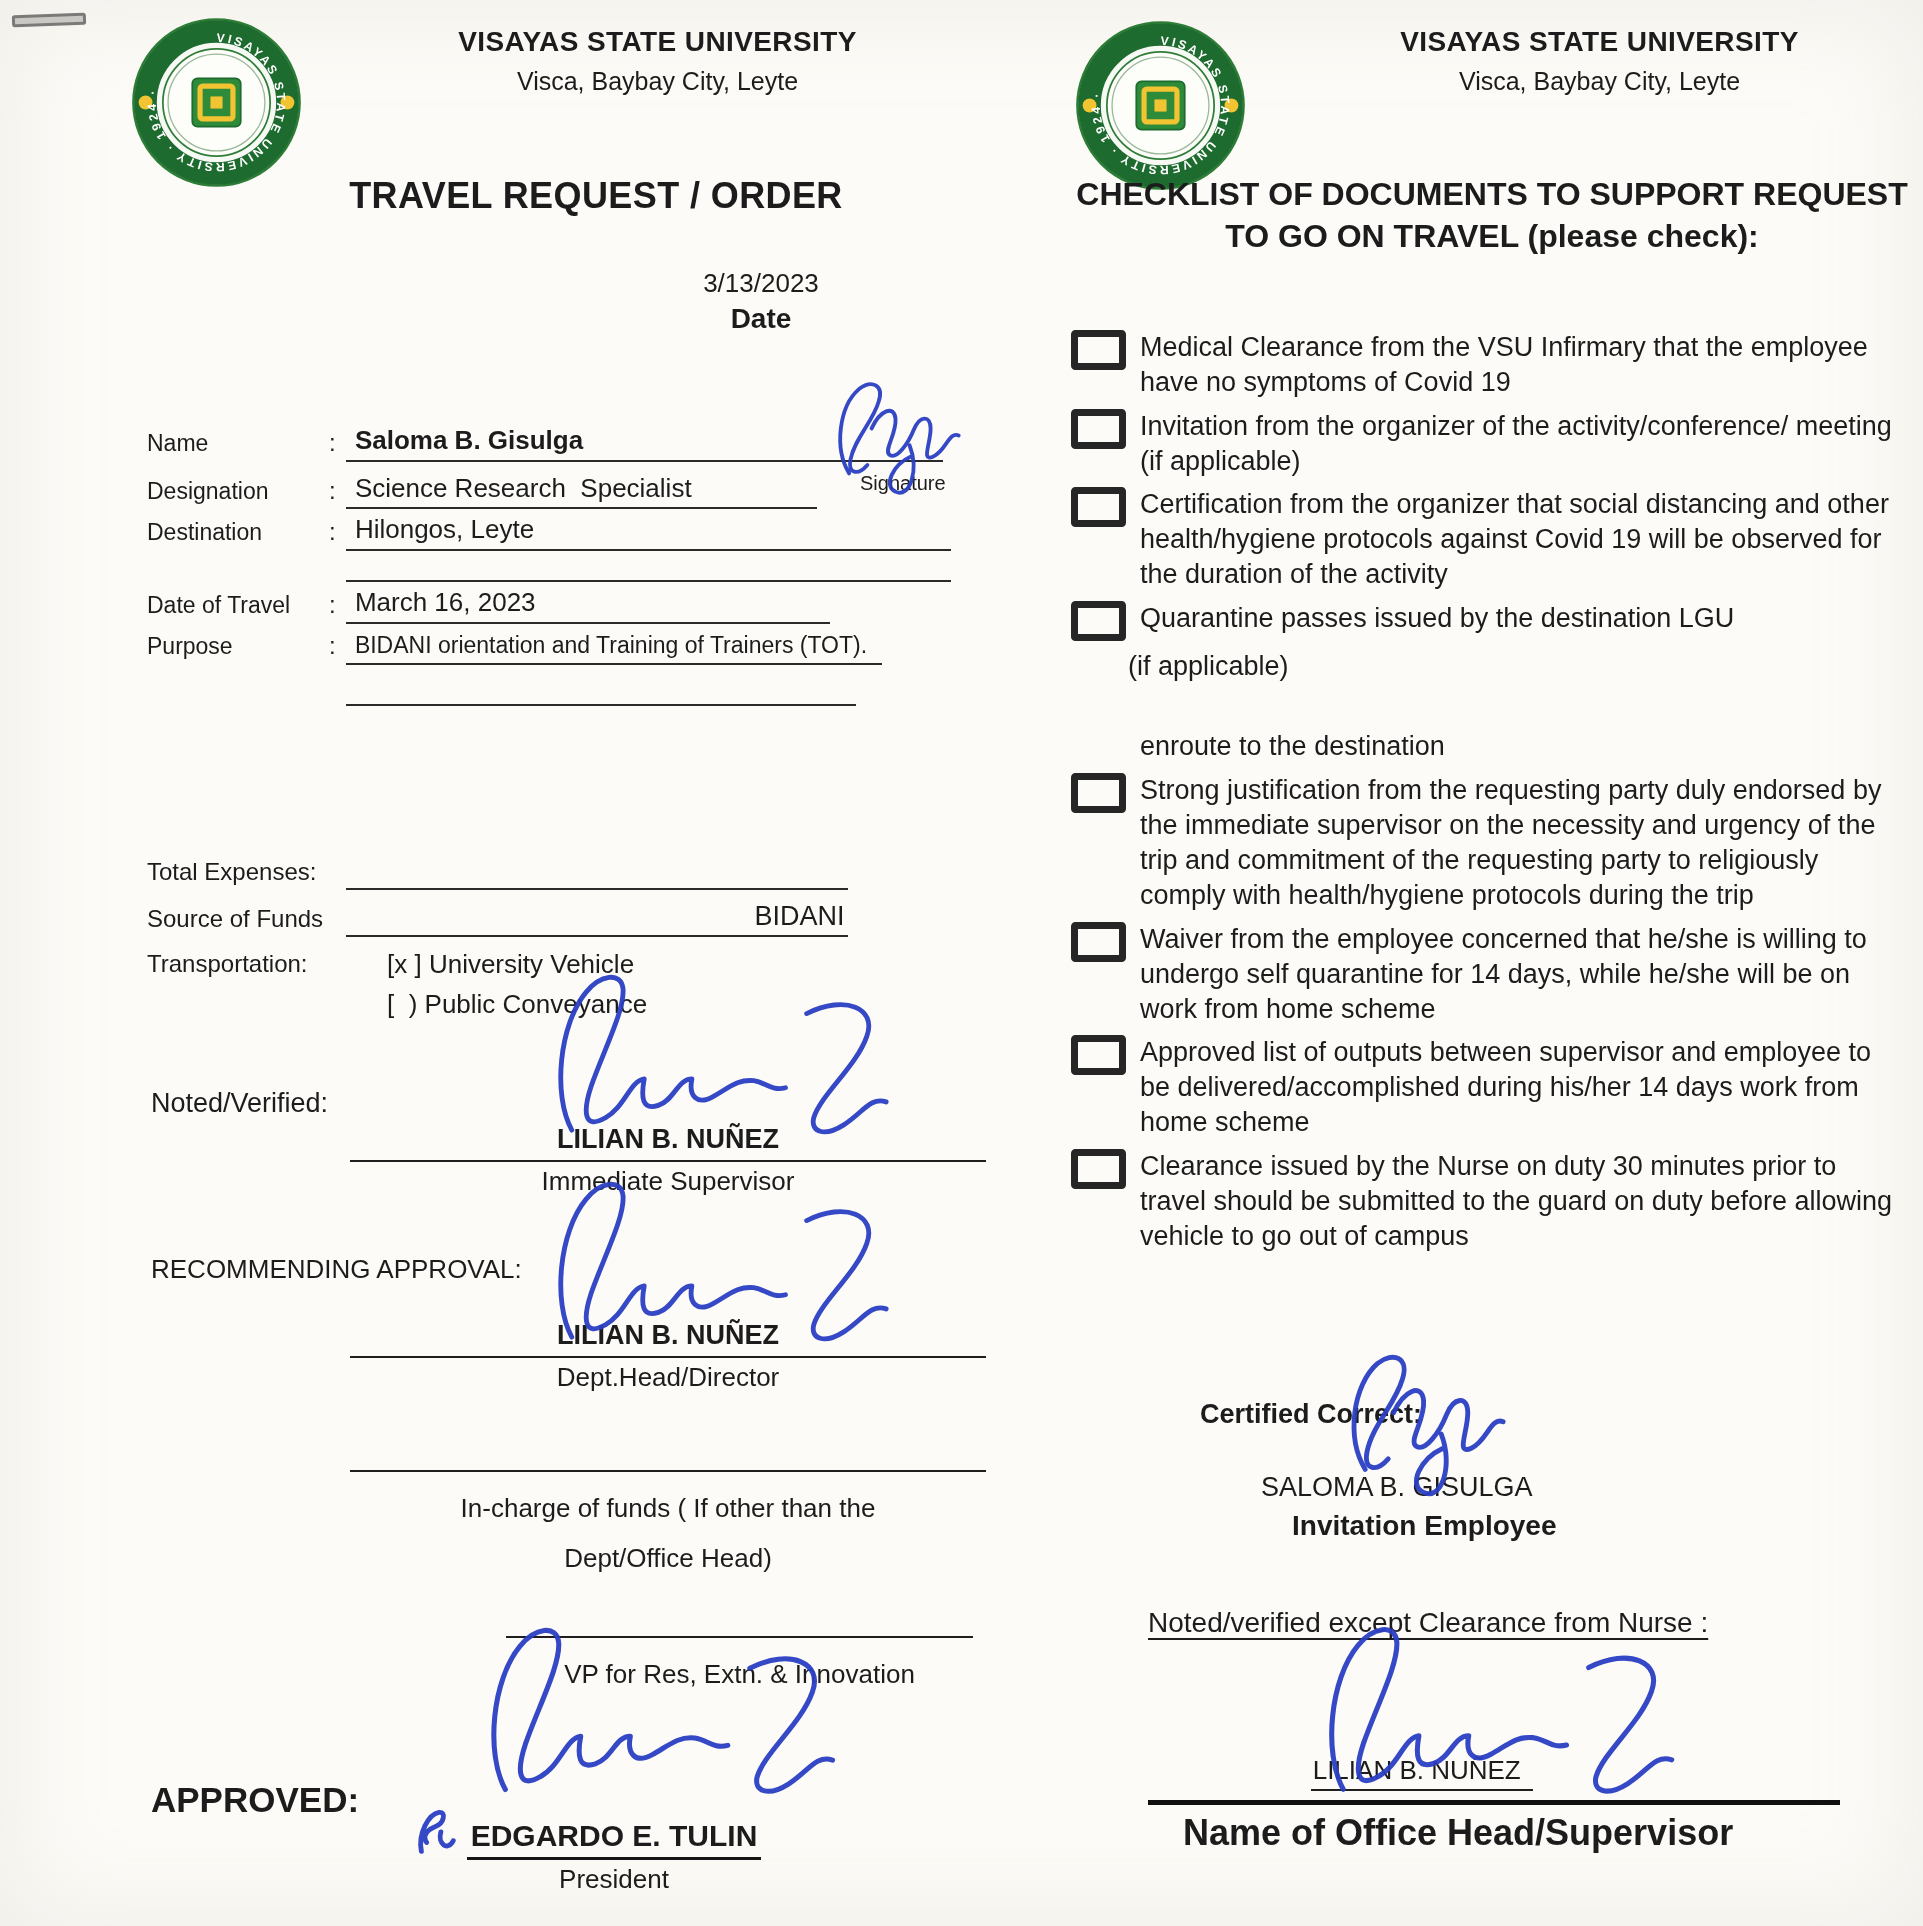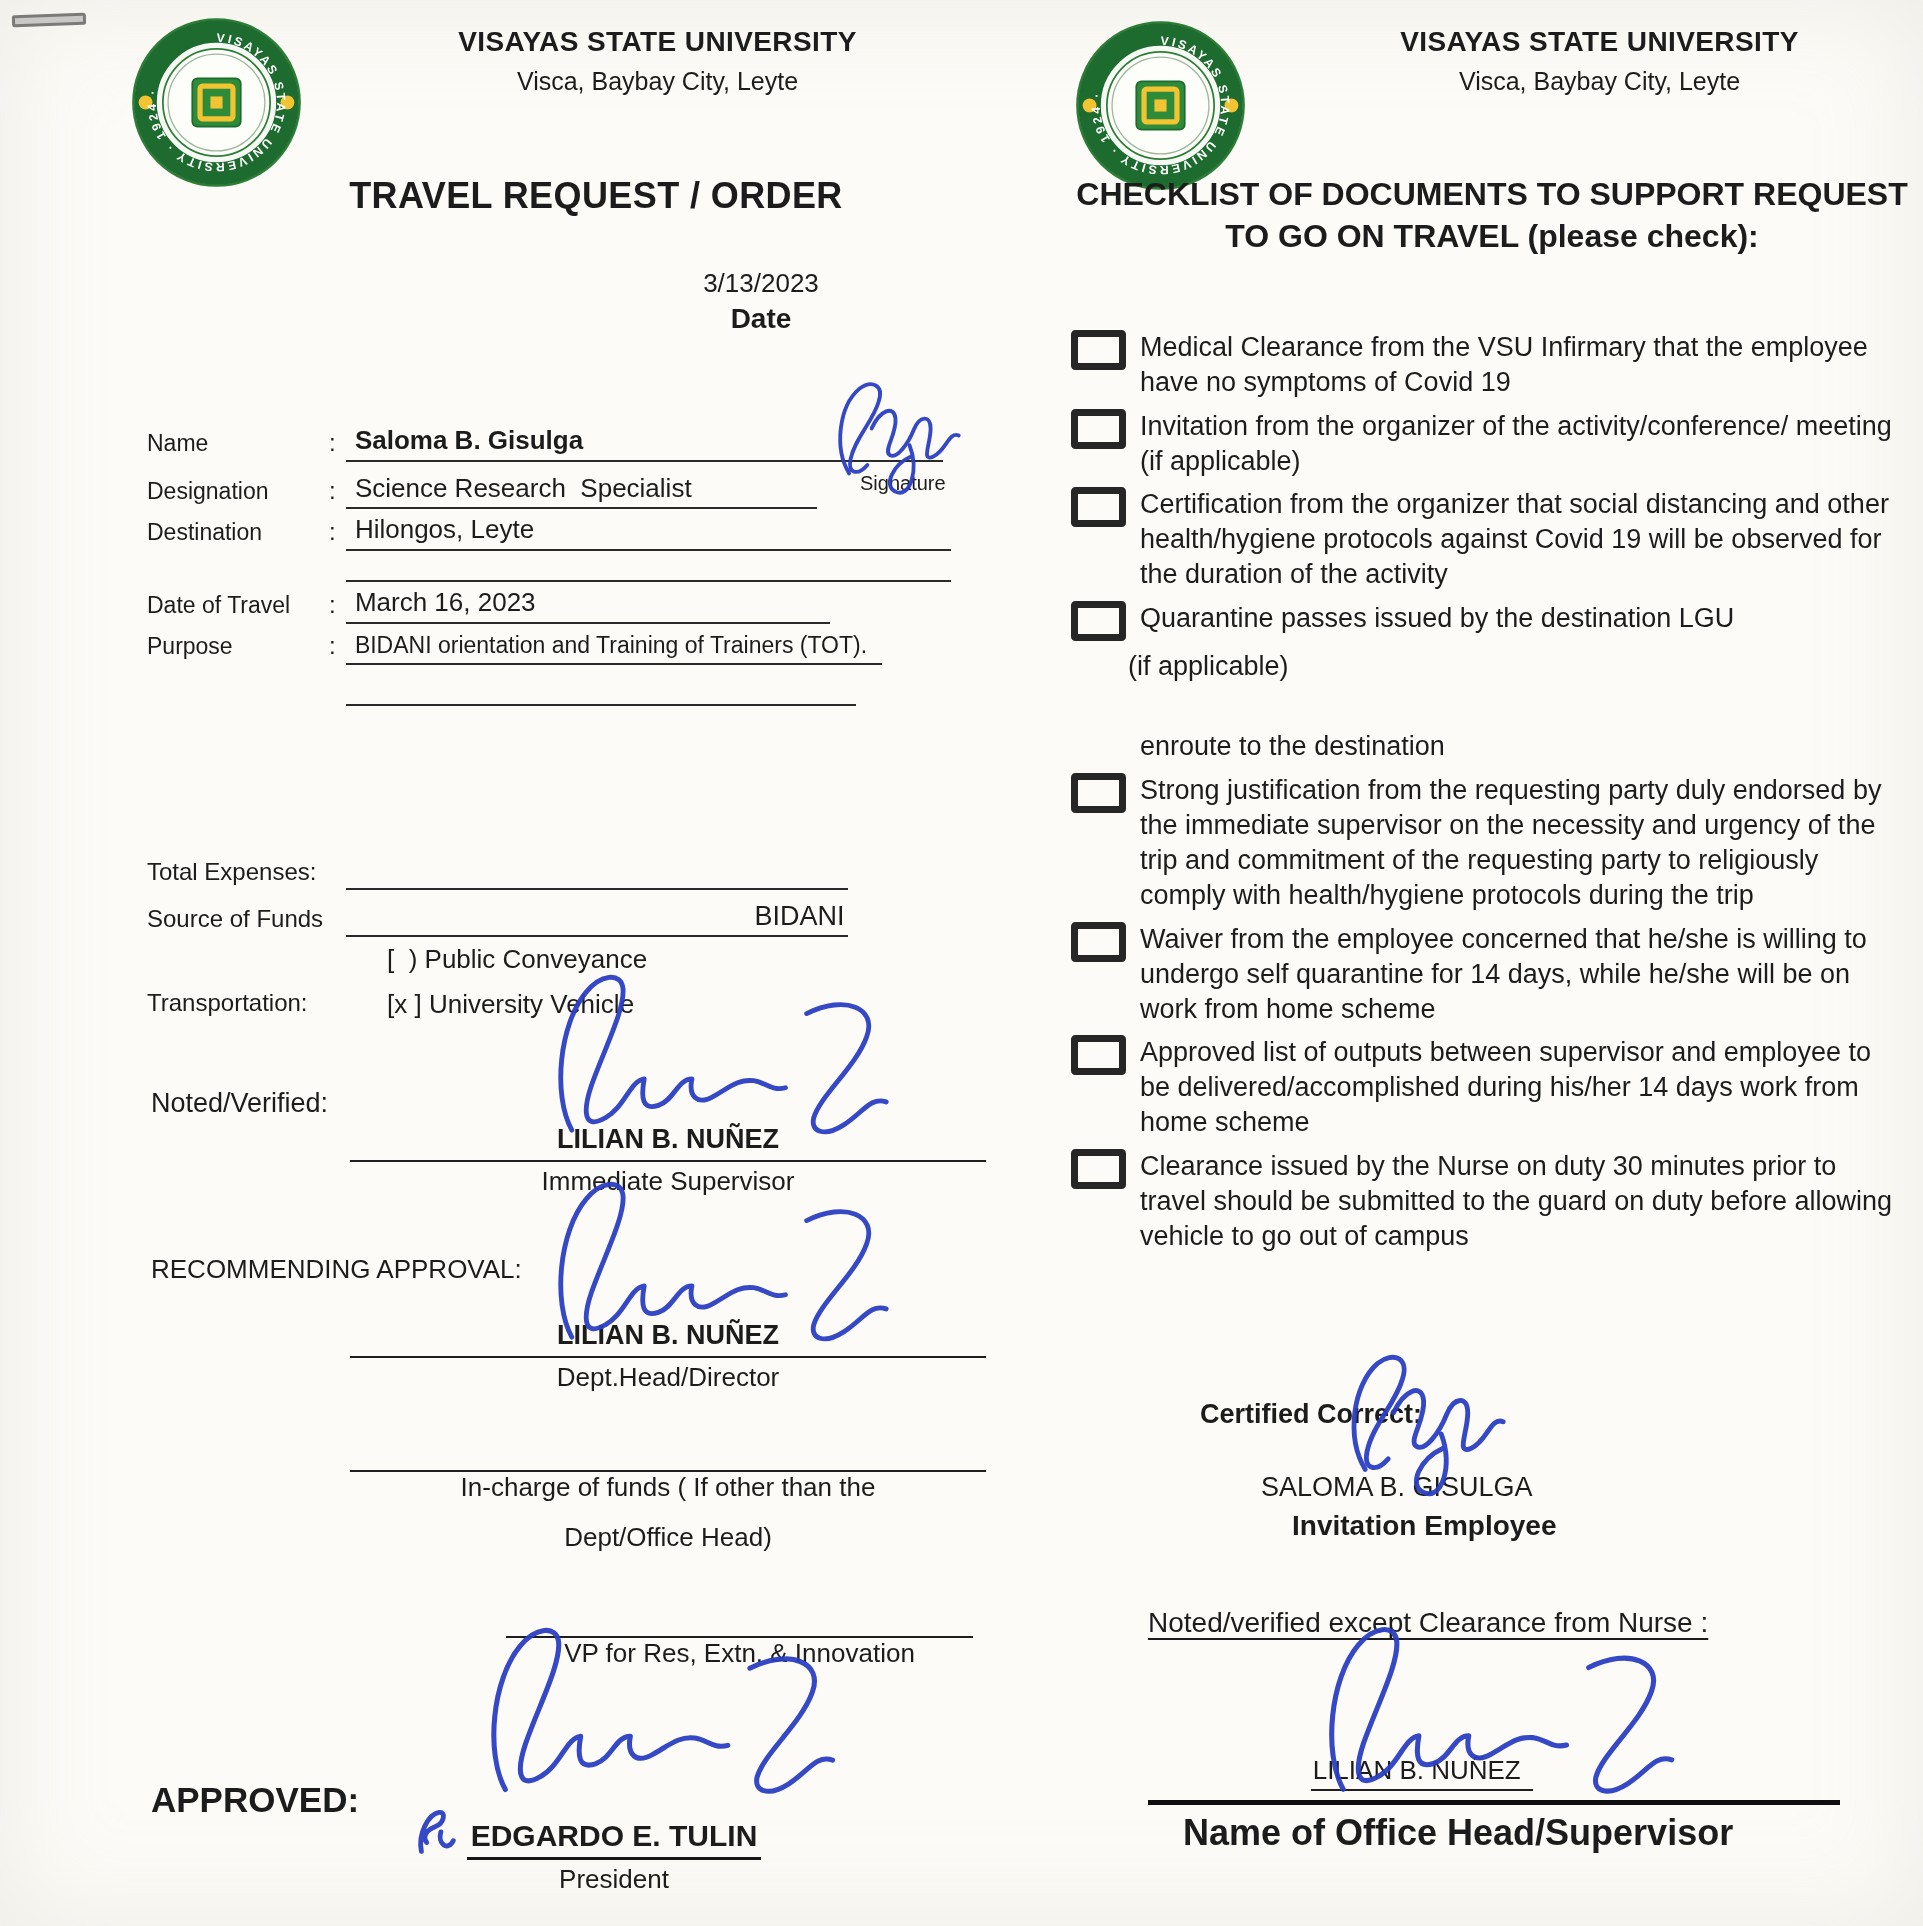--- a/index.html
+++ b/index.html
@@ -48,21 +48,21 @@
   .eval{ font-size:27px; border-bottom:2.6px solid #2a2a2a; padding:0 3.5px 3.5px 21.6px; white-space:pre; }
   .eopt{ font-size:26px; padding:0 0 1.7px 41px; white-space:pre; }
 
   .hand-label{ position:absolute; font-size:27px; }
   .sig-block{ position:absolute; text-align:center; }
   .sig-name{ font-weight:bold; font-size:27px; padding-bottom:5.2px;
              border-bottom:2.6px solid #1e1e1e; }
   .sig-title{ font-size:26px; padding-top:4.3px; }
 
   .rule-block{ position:absolute; border-top:2.6px solid #1e1e1e;
-               text-align:center; padding-top:0; font-size:26px; }
+               text-align:center; padding-top:21px; font-size:26px; }
 
   .approved-label{ position:absolute; left:151px; top:1780px;
                    font-size:35px; font-weight:bold; }
   .approved-name-block{ position:absolute; left:467px; top:1819px; width:294px; text-align:center; }
   .approved-name{ font-weight:bold; font-size:30px; padding-bottom:3.5px; border-bottom:3.5px solid #161616; }
   .approved-title{ font-size:26px; padding-top:4.3px; }
 
   
   .chk-title{ position:absolute; left:1064px; top:173px; width:856px;
     text-align:center; font-size:32px; font-weight:bold; line-height:1.32; }
@@ -168,27 +168,27 @@
 
   <div class="expenses">
     <div class="erow">
       <span class="elab">Total Expenses:</span>
       <span class="eval" style="width:502px; height:29px;"></span>
     </div>
     <div class="erow" style="margin-top:10.4px;">
       <span class="elab">Source of Funds</span>
       <span class="eval" style="width:502px;text-align:right;">BIDANI</span>
     </div>
+    <div class="erow" style="margin-top:12px;">
+      <span class="elab">Transportation:</span>
+      <span class="eopt">[x ] University Vehicle</span>
+    </div>
     <div class="erow" style="margin-top:7px;">
       <span class="elab"></span>
       <span class="eopt">[  ) Public Conveyance</span>
-    </div>
-    <div class="erow" style="margin-top:12px;">
-      <span class="elab">Transportation:</span>
-      <span class="eopt">[x ] University Vehicle</span>
     </div>
   </div>
 
   <div class="hand-label" style="left:151px; top:1088px;">Noted/Verified:</div>
   <div class="sig-block" style="left:350px; top:1124px; width:636px;">
     <div class="sig-name">LILIAN B. NUÑEZ</div>
     <div class="sig-title">Immediate Supervisor</div>
   </div>
 
   <div class="hand-label" style="left:151px; top:1254px; font-size:26px;">RECOMMENDING APPROVAL:</div>

